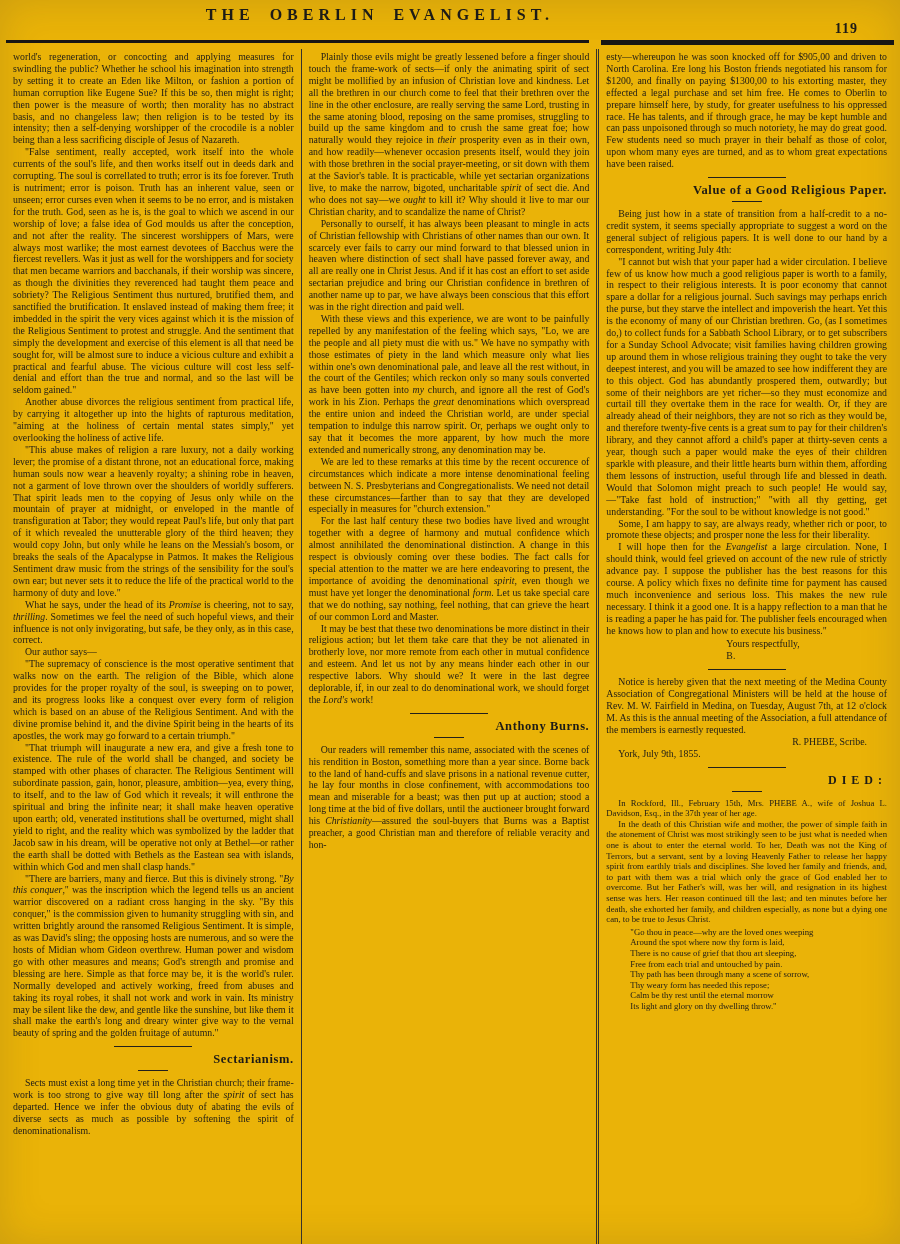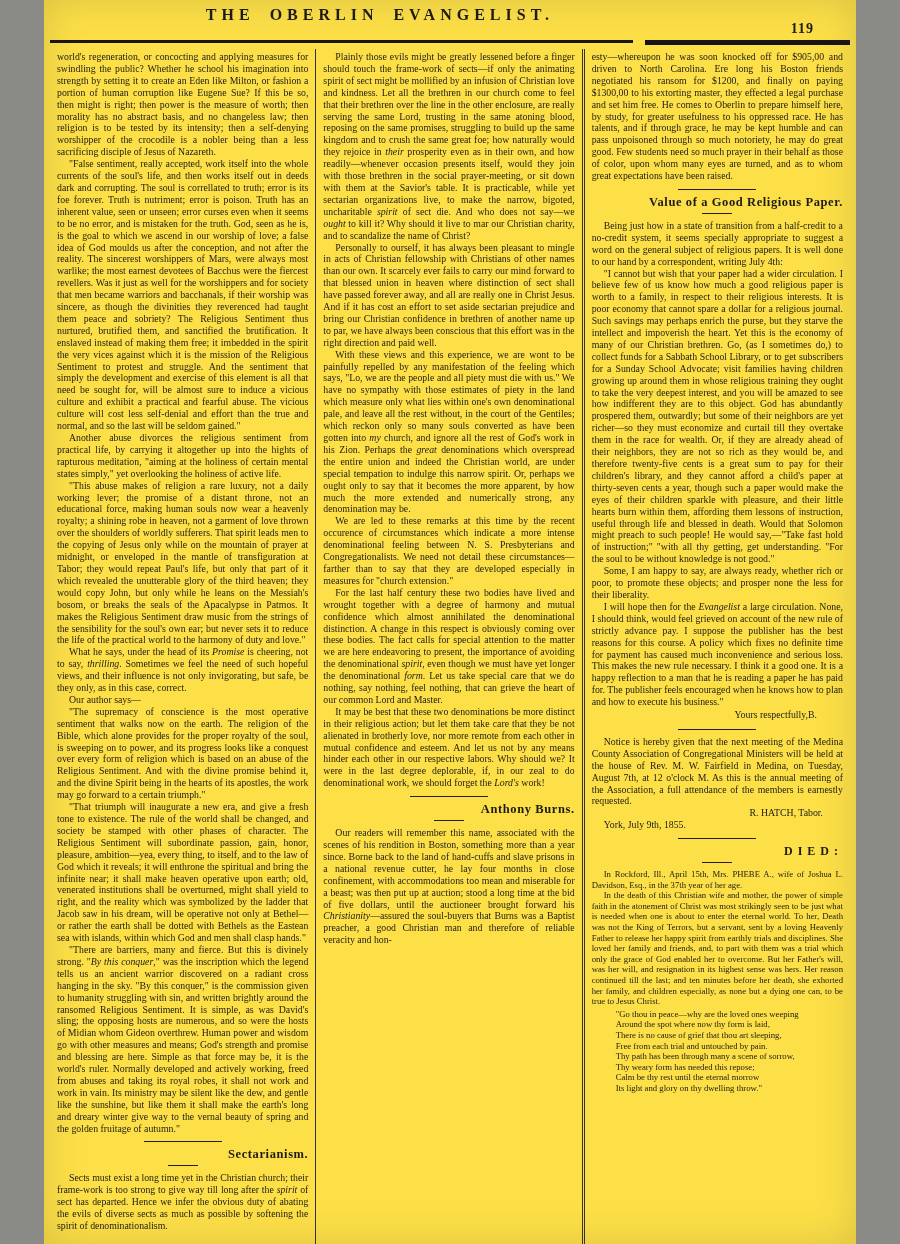--- a/index.html
+++ b/index.html
@@ -1,36 +1,36 @@
 <!DOCTYPE html>
 <html><head>
 <meta charset="utf-8">
 <style>
   html,body{margin:0;padding:0;}
   body{background:#8a8a86;font-family:"Liberation Serif",serif;}
-  .page{position:relative;width:812px;height:1244px;margin:0 auto;background:#fde047;color:#1d1b17;overflow:hidden;box-shadow:inset 0 0 40px rgba(60,55,45,.18);}
+  .page{position:relative;width:900px;height:1244px;margin:0 auto;background:#eab308;color:#1d1b17;overflow:hidden;box-shadow:inset 0 0 40px rgba(60,55,45,.18);}
   .masthead{position:relative;height:30px;padding-top:6px;}
   .masthead-title{position:absolute;left:0;right:140px;text-align:center;font-weight:bold;font-size:16px;letter-spacing:5px;word-spacing:6px;}
   .page-number{position:absolute;right:42px;top:21px;font-weight:bold;font-size:14px;letter-spacing:1px;}
   .top-rules{display:flex;margin:4px 6px 0 6px;gap:12px;}
   .top-rules .bar1{height:3px;background:#181614;flex:0 0 583px;}
   .top-rules .bar2{height:5px;background:#181614;flex:1;}
   .cols{display:flex;height:1196px;padding:4px 6px 0 6px;overflow:hidden;}
   .col{width:291px;padding:2px 7px 14px 7px;overflow:hidden;text-align:justify;font-size:9.8px;line-height:11.9px;}
   .col-2{border-left:1px solid #37332c;}
   .col-3{border-left:3px double #37332c;}
   p.para,p.para-flush{margin:0;}
   p.para{text-indent:12px;}
   p.para-flush{text-indent:0;}
   .small{font-size:8.7px;line-height:10.6px;}
   h2.heading{font-size:12.5px;text-align:right;font-weight:bold;margin:7px 0 6px 0;letter-spacing:.6px;}
   h2.heading::after{content:"";display:block;width:30px;border-top:1px solid #23201b;margin:4px auto 0 auto;}
   h2.died{letter-spacing:5px;font-size:12px;}
   .divider{width:78px;border-top:1.5px solid #23201b;margin:7px auto 6px auto;}
-  .sig{display:flex;justify-content:flex-end;padding:1px 26px 1px 120px;}
+  .sig{display:flex;justify-content:space-between;padding:1px 26px 1px 120px;flex-direction:column;}
   .sig-right{text-align:right;padding-right:20px;}
   .poem{margin:2px 0 0 24px;font-style:normal;}
   i{font-style:italic;}
 </style>
 </head>
 <body>
 
 <div class="page">
   <div class="masthead">
     <div class="masthead-title">THE OBERLIN EVANGELIST.</div>
@@ -73,22 +73,22 @@
         <p class="para">Being just how in a state of transition from a half-credit to a no-credit system, it seems specially appropriate to suggest a word on the general subject of religious papers.  It is well done to our hand by a correspondent, writing July 4th:</p>
         <p class="para">"I cannot but wish that your paper had a wider circulation.  I believe few of us know how much a good religious paper is worth to a family, in respect to their religious interests.  It is poor economy that cannot spare a dollar for a religious journal.  Such savings may perhaps enrich the purse, but they starve the intellect and impoverish the heart.  Yet this is the economy of many of our Christian brethren.  Go, (as I sometimes do,) to collect funds for a Sabbath School Library, or to get subscribers for a Sunday School Advocate; visit families having children growing up around them in whose religious training they ought to take the very deepest interest, and you will be amazed to see how indifferent they are to this object.  God has abundantly prospered them, outwardly; but some of their neighbors are yet richer—so they must economize and curtail till they overtake them in the race for wealth.  Or, if they are already ahead of their neighbors, they are not so rich as they would be, and therefore twenty-five cents is a great sum to pay for their children's library, and they cannot afford a child's paper at thirty-seven cents a year, though such a paper would make the eyes of their children sparkle with pleasure, and their little hearts burn within them, affording them lessons of instruction, useful through life and blessed in death.  Would that Solomon might preach to such people!  He would say,—"Take fast hold of instruction;" "with all thy getting, get understanding.  "For the soul to be without knowledge is not good."</p>
         <p class="para">Some, I am happy to say, are always ready, whether rich or poor, to promote these objects; and prosper none the less for their liberality.</p>
         <p class="para">I will hope then for the <i>Evangelist</i> a large circulation. None, I should think, would feel grieved on account of the new rule of strictly advance pay.  I suppose the publisher has the best reasons for this course.  A policy which fixes no definite time for payment has caused much inconvenience and serious loss.  This makes the new rule necessary.  I think it a good one.  It is a happy reflection to a man that he is reading a paper he has paid for.  The publisher feels encouraged when he knows how to plan and how to execute his business."</p>
         <div class="sig">
           <span>Yours respectfully,</span>
           <span>B.</span>
         </div>
         <div class="divider"></div>
         <p class="para">Notice is hereby given that the next meeting of the Medina County Association of Congregational Ministers will be held at the house of Rev. M. W. Fairfield in Medina, on Tuesday, August 7th, at 12 o'clock M.  As this is the annual meeting of the Association, a full attendance of the members is earnestly requested.</p>
-        <div class="sig-right">R. HATCH, Tabor.</div>
+        <div class="sig-right">R. PHEBE, Scribe.</div>
         <p class="para">York, July 9th, 1855.</p>
         <div class="divider"></div>
         <h2 class="heading died">DIED:</h2>
-        <p class="para small">In Rockford, Ill., April 15th, Mrs. PHEBE A., wife of Joshua L. Davidson, Esq., in the 37th year of her age.</p>
+        <p class="para small">In Rockford, Ill., February 15th, Mrs. PHEBE A., wife of Joshua L. Davidson, Esq., in the 37th year of her age.</p>
         <p class="para small">In the death of this Christian wife and mother, the power of simple faith in the atonement of Christ was most strikingly seen to be just what is needed when one is about to enter the eternal world.  To her, Death was not the King of Terrors, but a servant, sent by a loving Heavenly Father to release her happy spirit from earthly trials and disciplines. She loved her family and friends, and, to part with them was a trial which only the grace of God enabled her to overcome.  But her Father's will, was her will, and resignation in its highest sense was hers.  Her reason continued till the last; and ten minutes before her death, she exhorted her family, and children especially, as none but a dying one can, to be true to Jesus Christ.</p>
         <div class="poem small">"Go thou in peace—why are the loved ones weeping<br>Around the spot where now thy form is laid,<br>There is no cause of grief that thou art sleeping,<br>Free from each trial and untouched by pain.<br>Thy path has been through many a scene of sorrow,<br>Thy weary form has needed this repose;<br>Calm be thy rest until the eternal morrow<br>Its light and glory on thy dwelling throw."</div>
       </div>
   </div>
 </div>
 
 </body></html>

